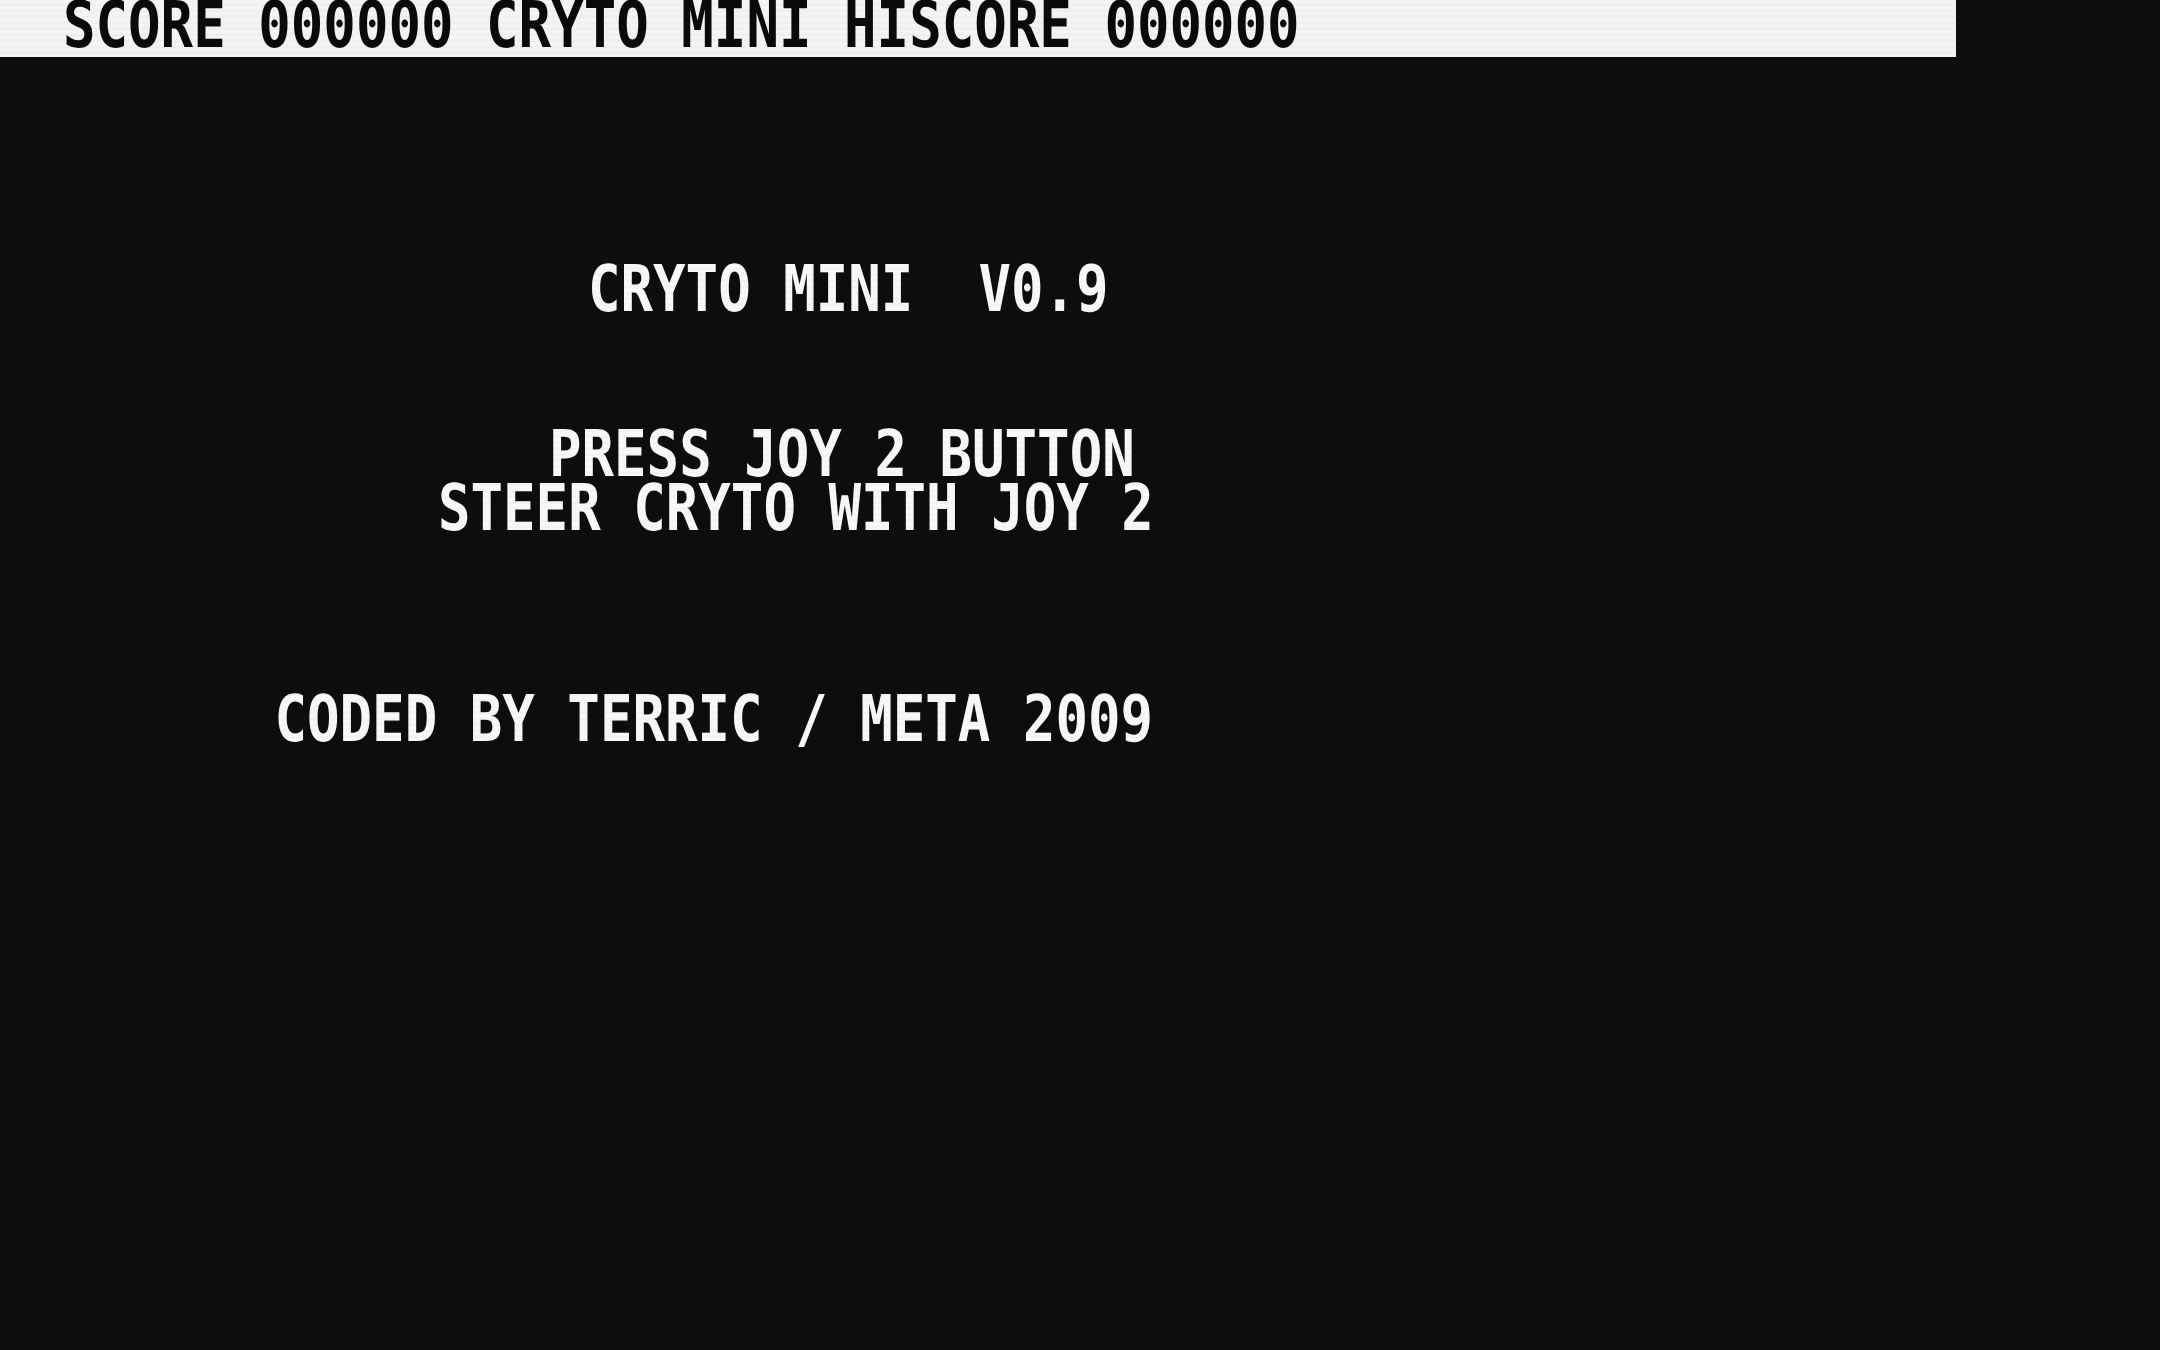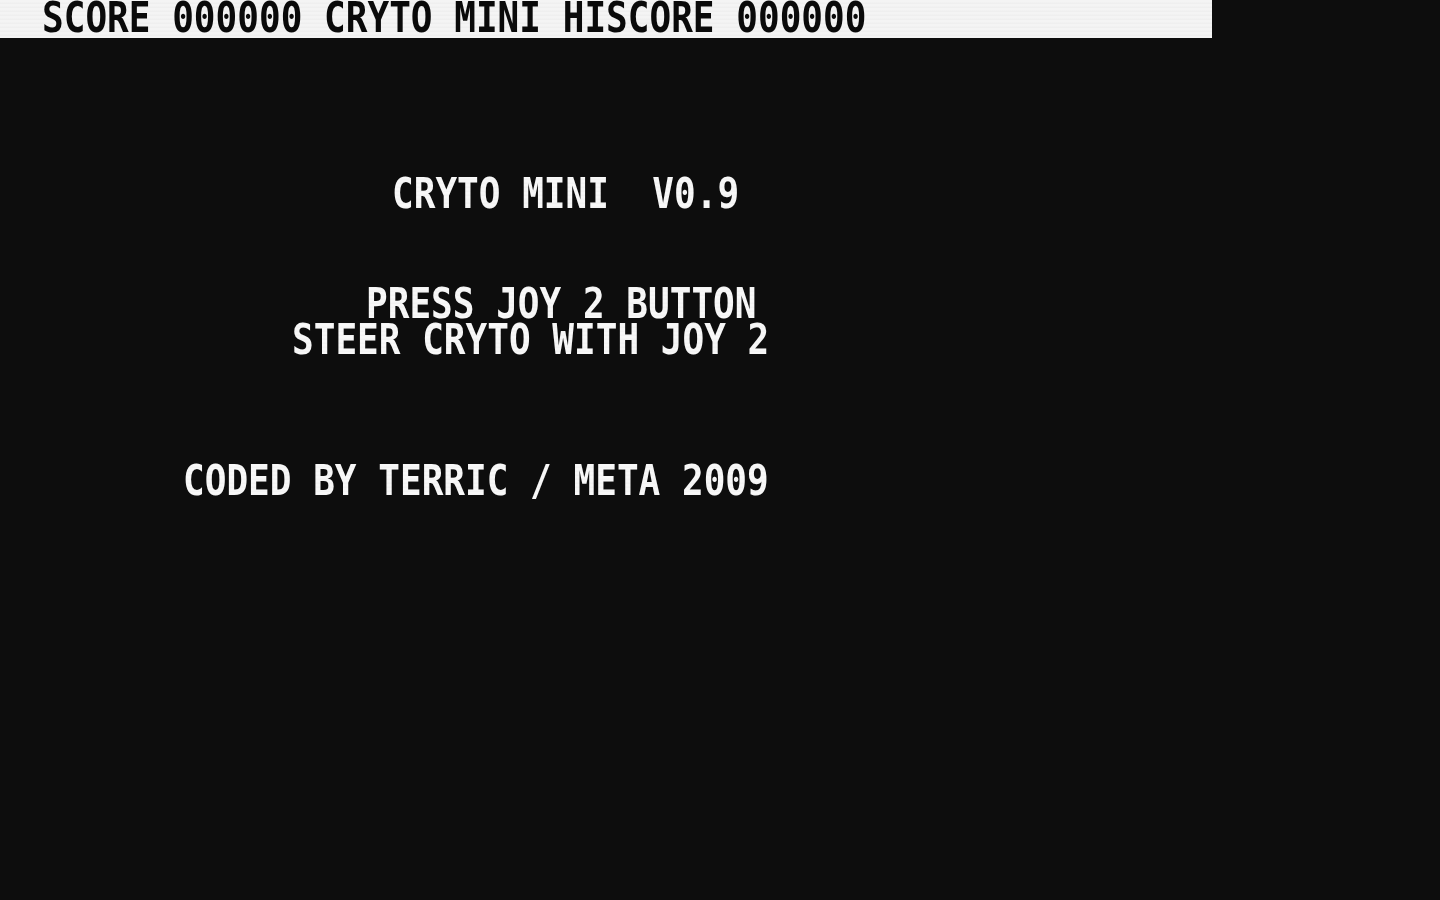--- a/index.html
+++ b/index.html
@@ -18,21 +18,21 @@
     -webkit-font-smoothing: none;
     font-smooth: never;
     image-rendering: pixelated;
   }
 
   
   #status-bar {
     position: absolute;
     left: 0;
     top: 0;
-    width: 1212px;
+    width: 1304px;
     height: 38px;
     background: #f4f4f4;
     box-sizing: border-box;
     white-space: pre;
     overflow: hidden;
   }
   #status-bar .statline {
     position: absolute;
     left: 42px;
     top: -4px;

